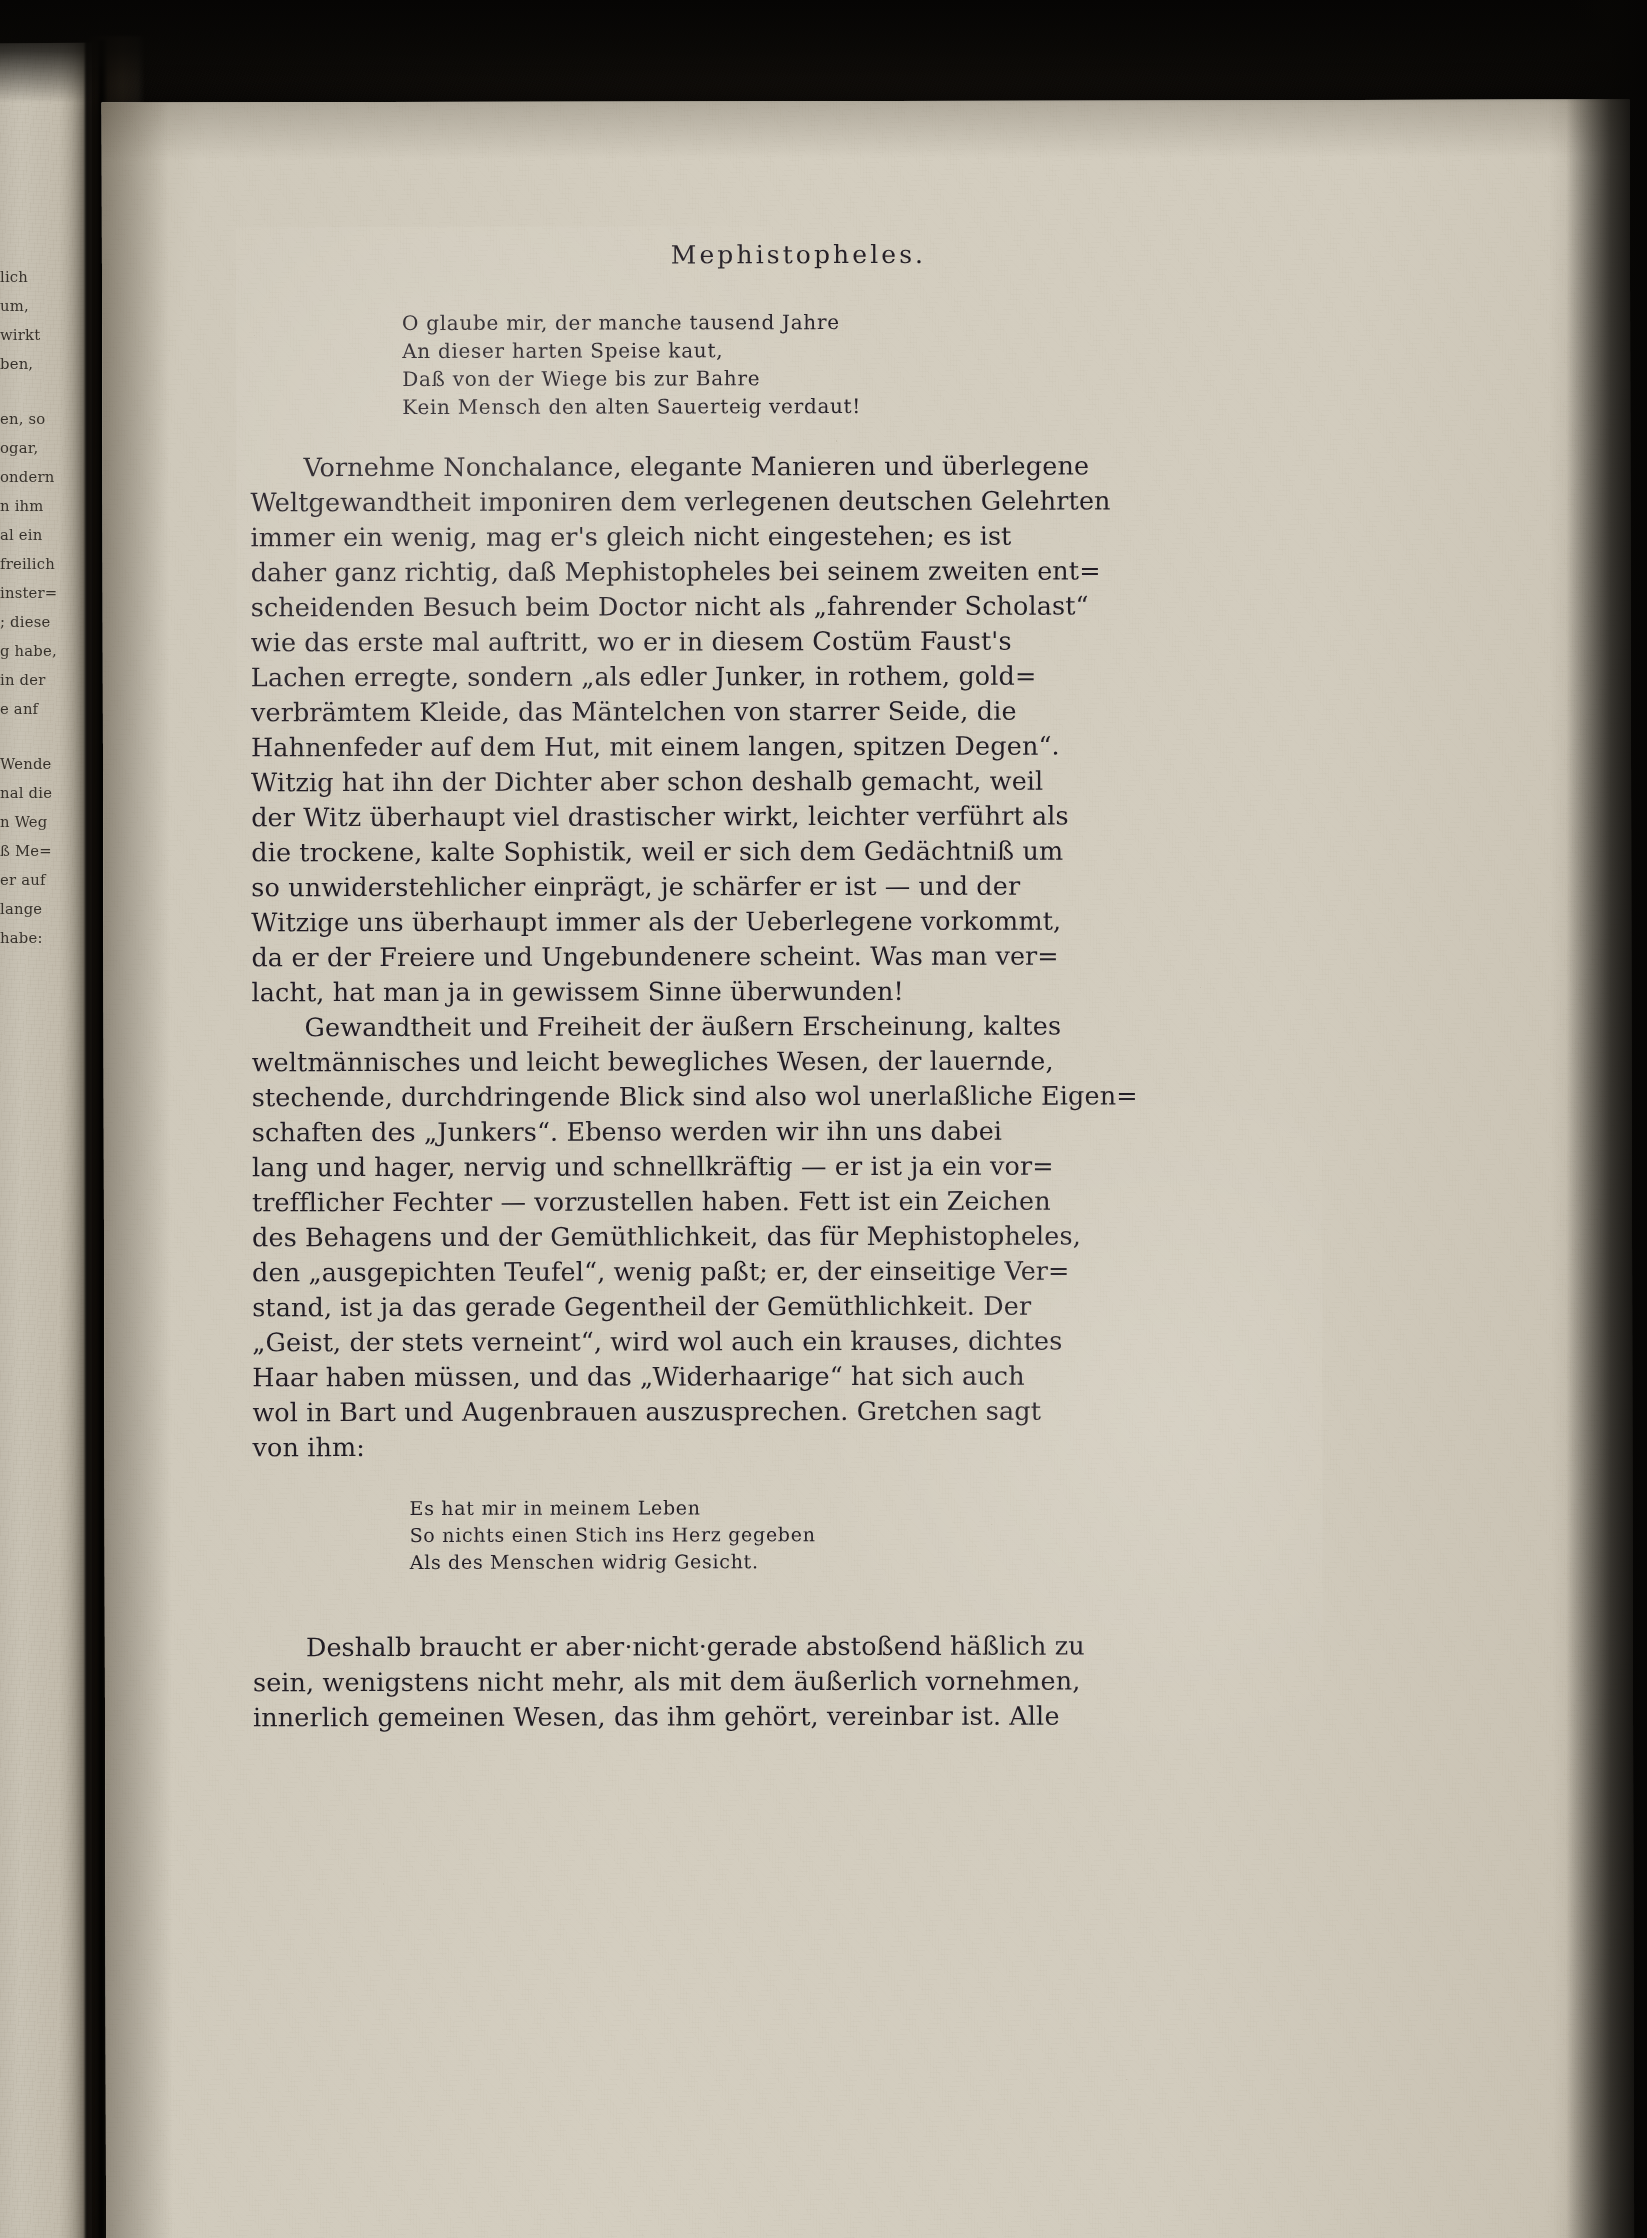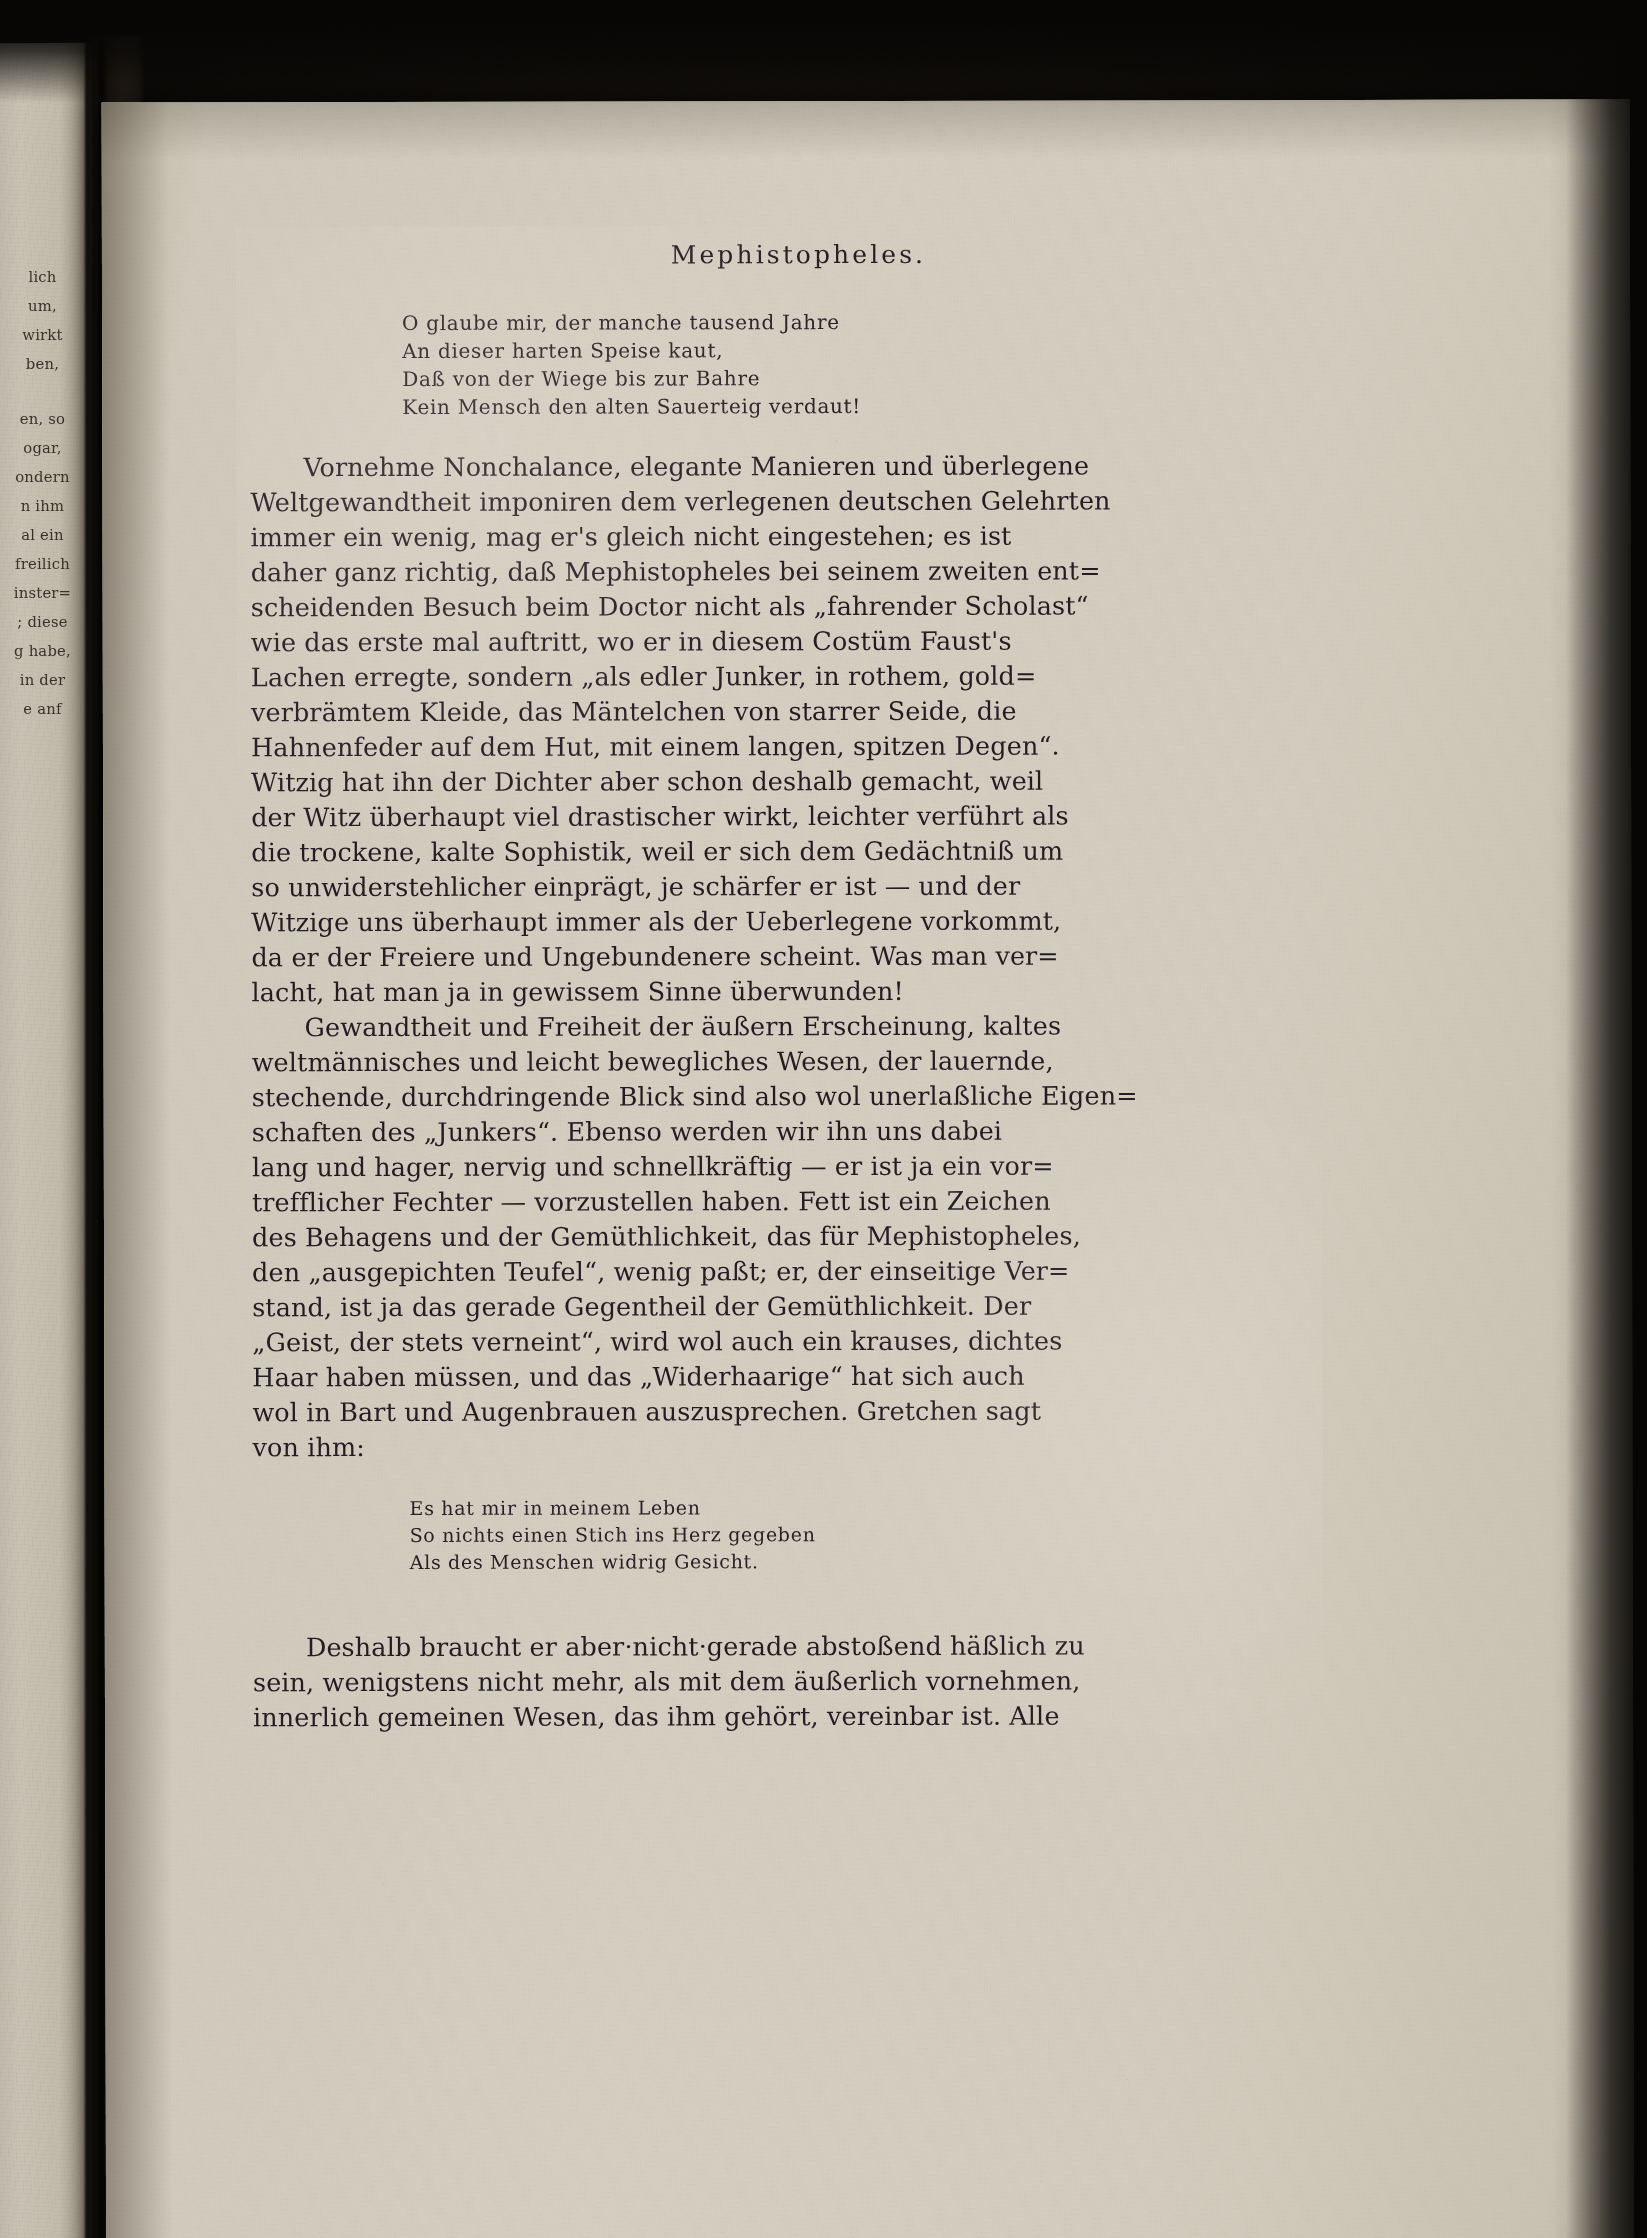--- a/index.html
+++ b/index.html
@@ -50,21 +50,21 @@
   }
   .left-col {
     position: absolute;
     left: 0; top: 262px;
     width: 85px;
     padding-left: 0px;
     font-family: "DejaVu Serif", serif;
     font-size: 14.8px;
     line-height: 29px;
     color: #2b2620;
-    text-align: center;
+    text-align: left;
     padding-right: 4.5px;
     letter-spacing: 0.2px;
     opacity: .92;
   }
   .left-col .blk { margin-bottom: 26px; }
   .left-col div { white-space: nowrap; overflow: hidden; }
 
   
   .gutter {
     position: absolute;
@@ -233,20 +233,29 @@
       <div>ondern</div>
       <div>n ihm</div>
       <div>al ein</div>
       <div>freilich</div>
       <div>inster=</div>
       <div>; diese</div>
       <div>g habe,</div>
       <div>in der</div>
       <div>e anf</div>
     </div>
+    <div class="blk">
+      <div>Wende</div>
+      <div>nal die</div>
+      <div>n Weg</div>
+      <div>ß Me=</div>
+      <div>er auf</div>
+      <div>lange</div>
+      <div>habe:</div>
+    </div>
   </div>
 
   <div class="gutter"></div>
   <div class="gutter-crease"></div>
 
   <div class="page">
     <div class="page-grain"></div>
     <div class="page-fleck"></div>
 
     <div class="typeblock">

